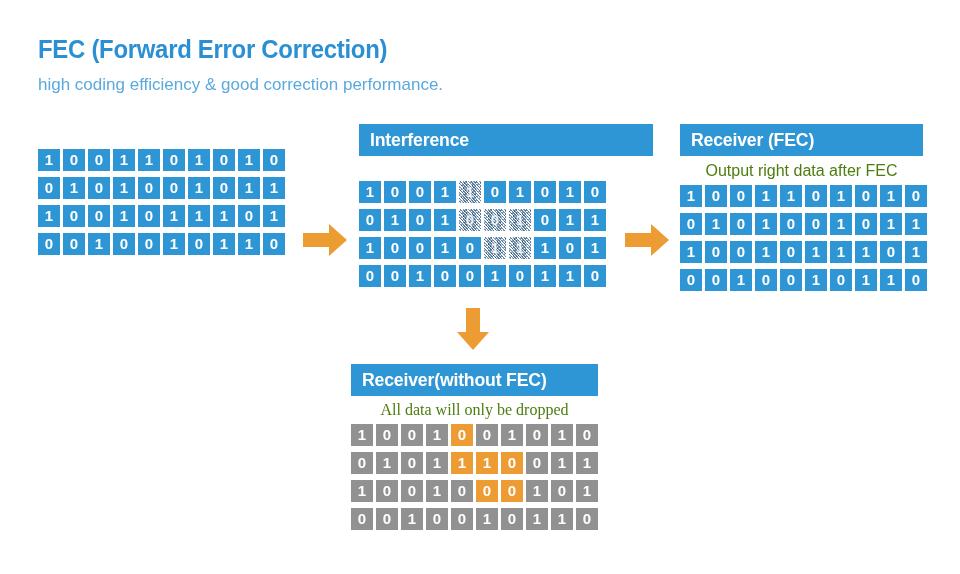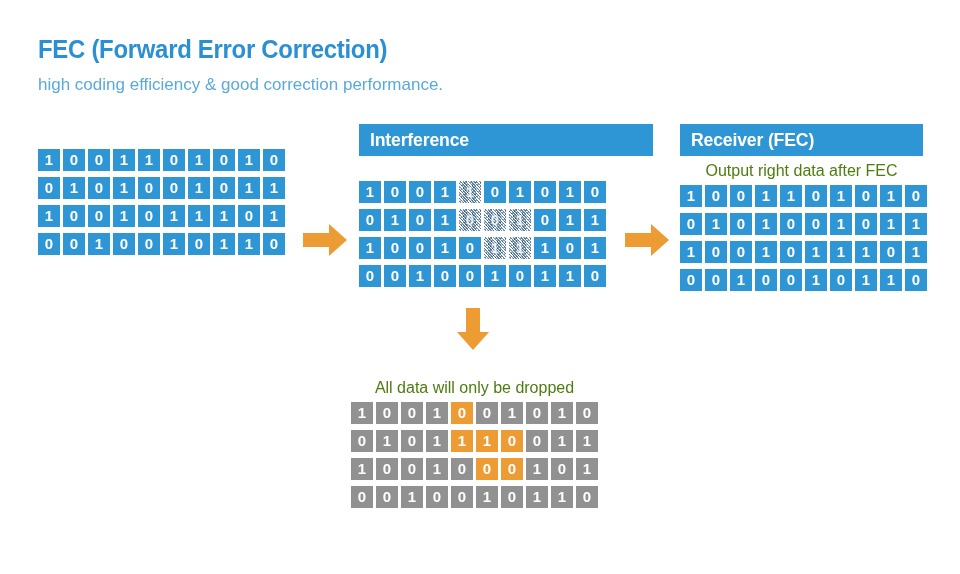--- a/index.html
+++ b/index.html
@@ -332,21 +332,24 @@
       </div>
     </div>
 </div>
 
 <div class="arrow-down" style="left:457px; top:308px;">
   <div class="shaft"></div>
   <div class="head"></div>
 </div>
 
 <div class="panel" style="left:351px; top:364px; width:250px;">
-  <div class="panel-subtitle" style="width:247px; margin-top:12px;">All data will only be dropped</div>
+  <div class="panel-header" style="width:247px;">
+    <span>Receiver(without FEC)</span>
+  </div>
+  <div class="panel-subtitle" style="width:247px; margin-top:2px;font-family:Liberation Serif, serif;">All data will only be dropped</div>
   <div class="bit-grid" style="margin-top:2px;">
       <div class="bit-row">
         <div class="bit gray"><span class="digit">1</span></div>
         <div class="bit gray"><span class="digit">0</span></div>
         <div class="bit gray"><span class="digit">0</span></div>
         <div class="bit gray"><span class="digit">1</span></div>
         <div class="bit orange"><span class="digit">0</span></div>
         <div class="bit gray"><span class="digit">0</span></div>
         <div class="bit gray"><span class="digit">1</span></div>
         <div class="bit gray"><span class="digit">0</span></div>

